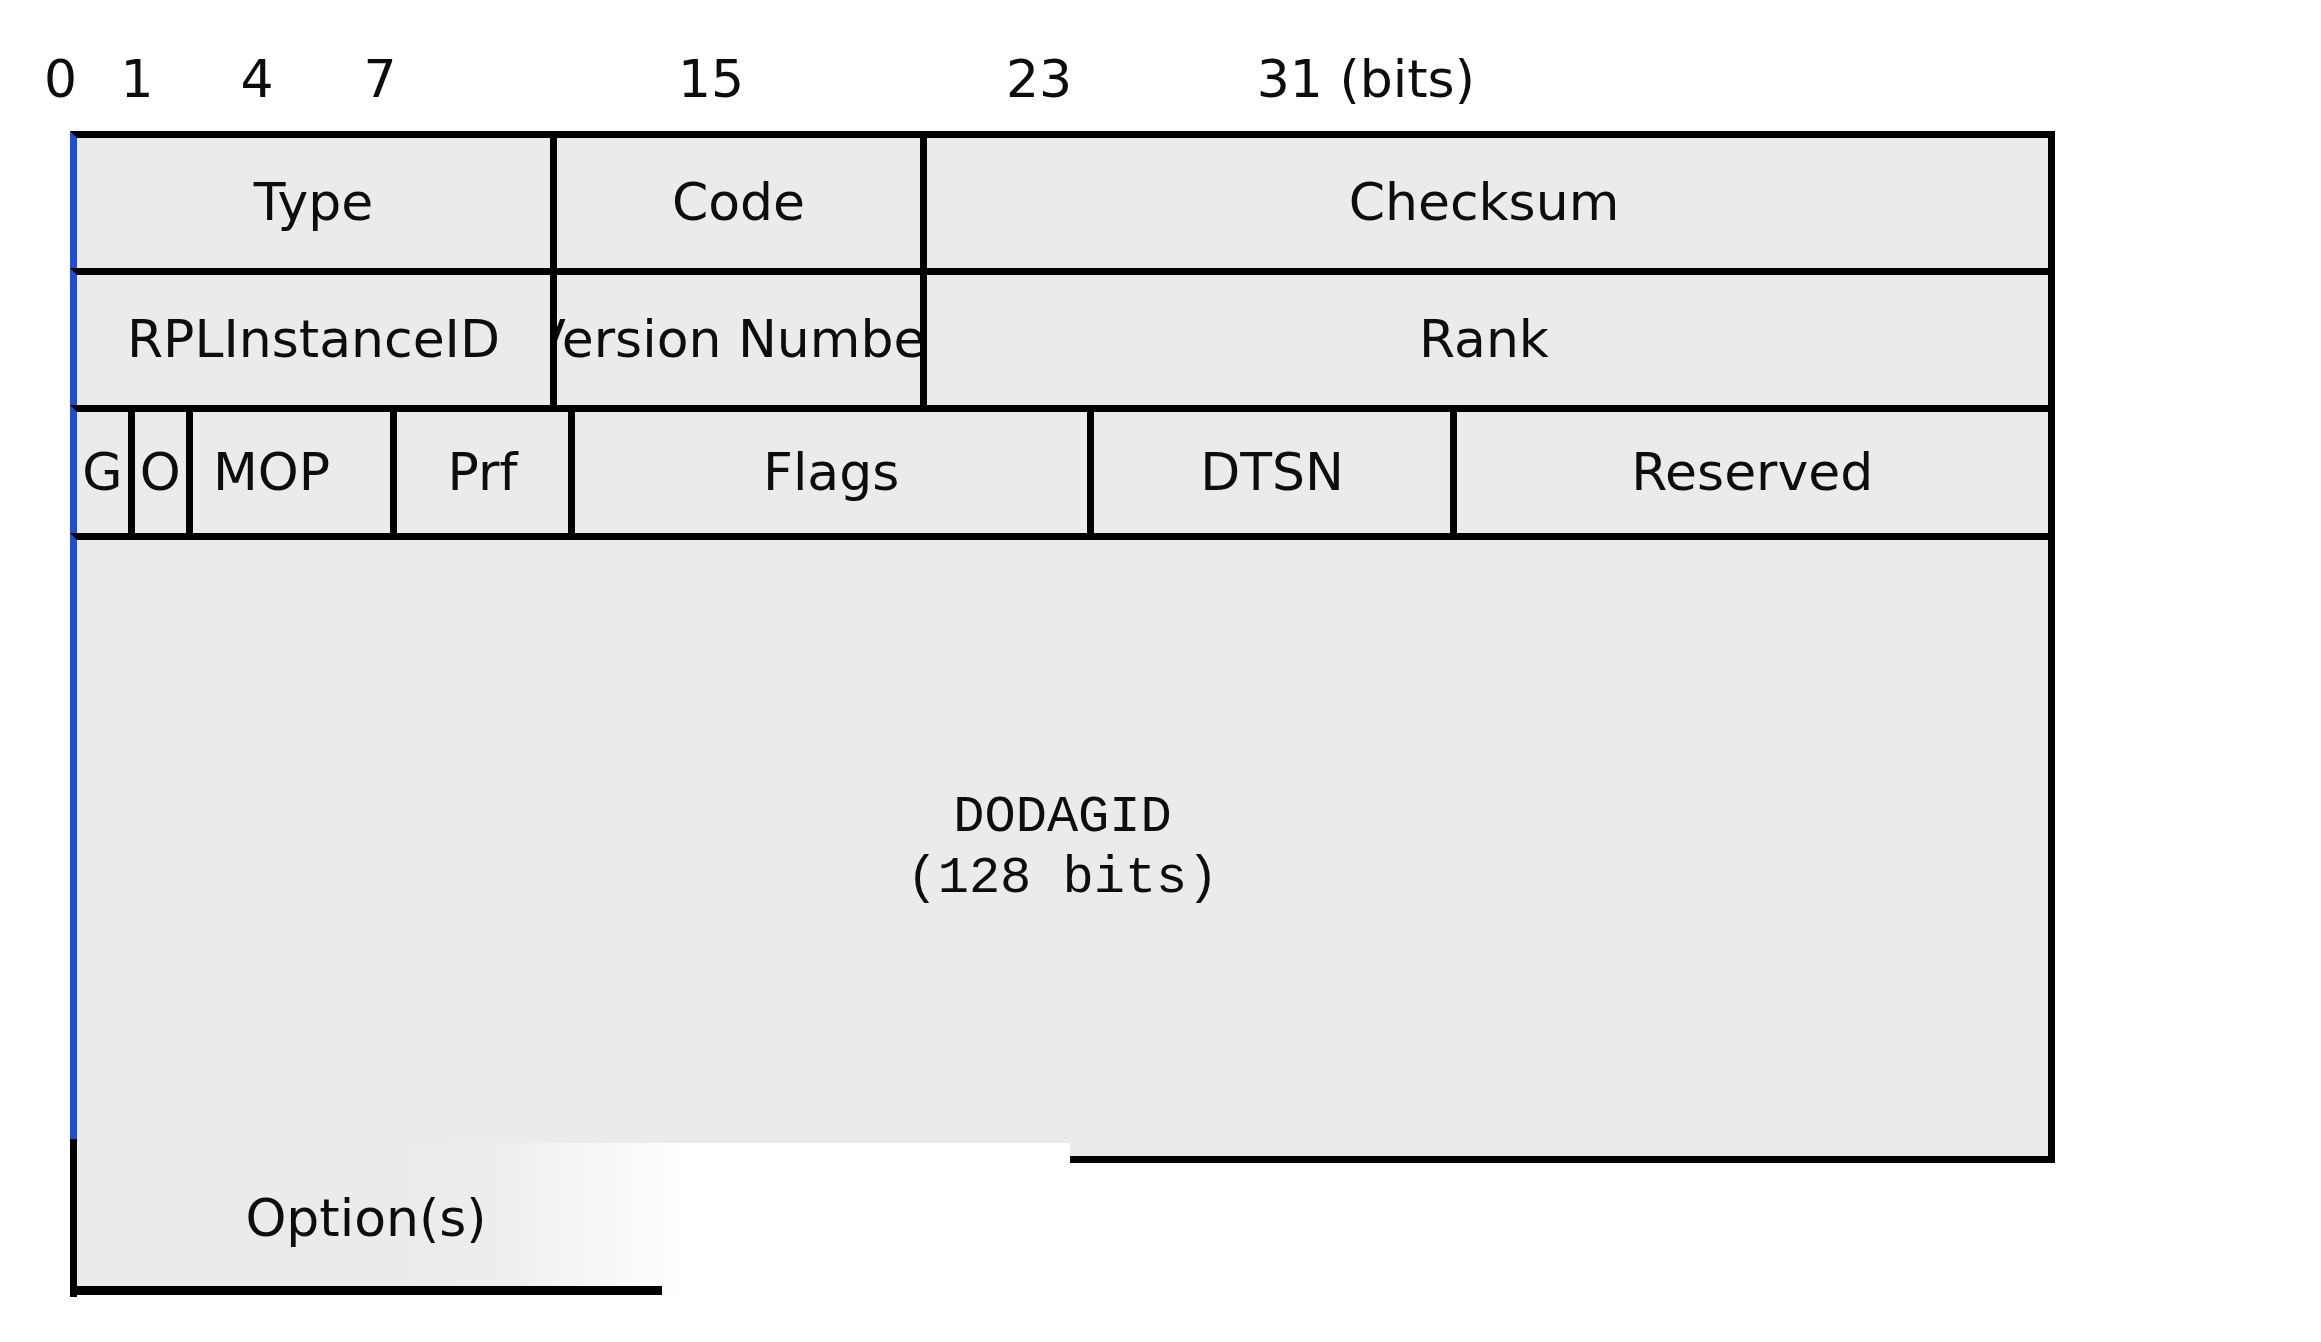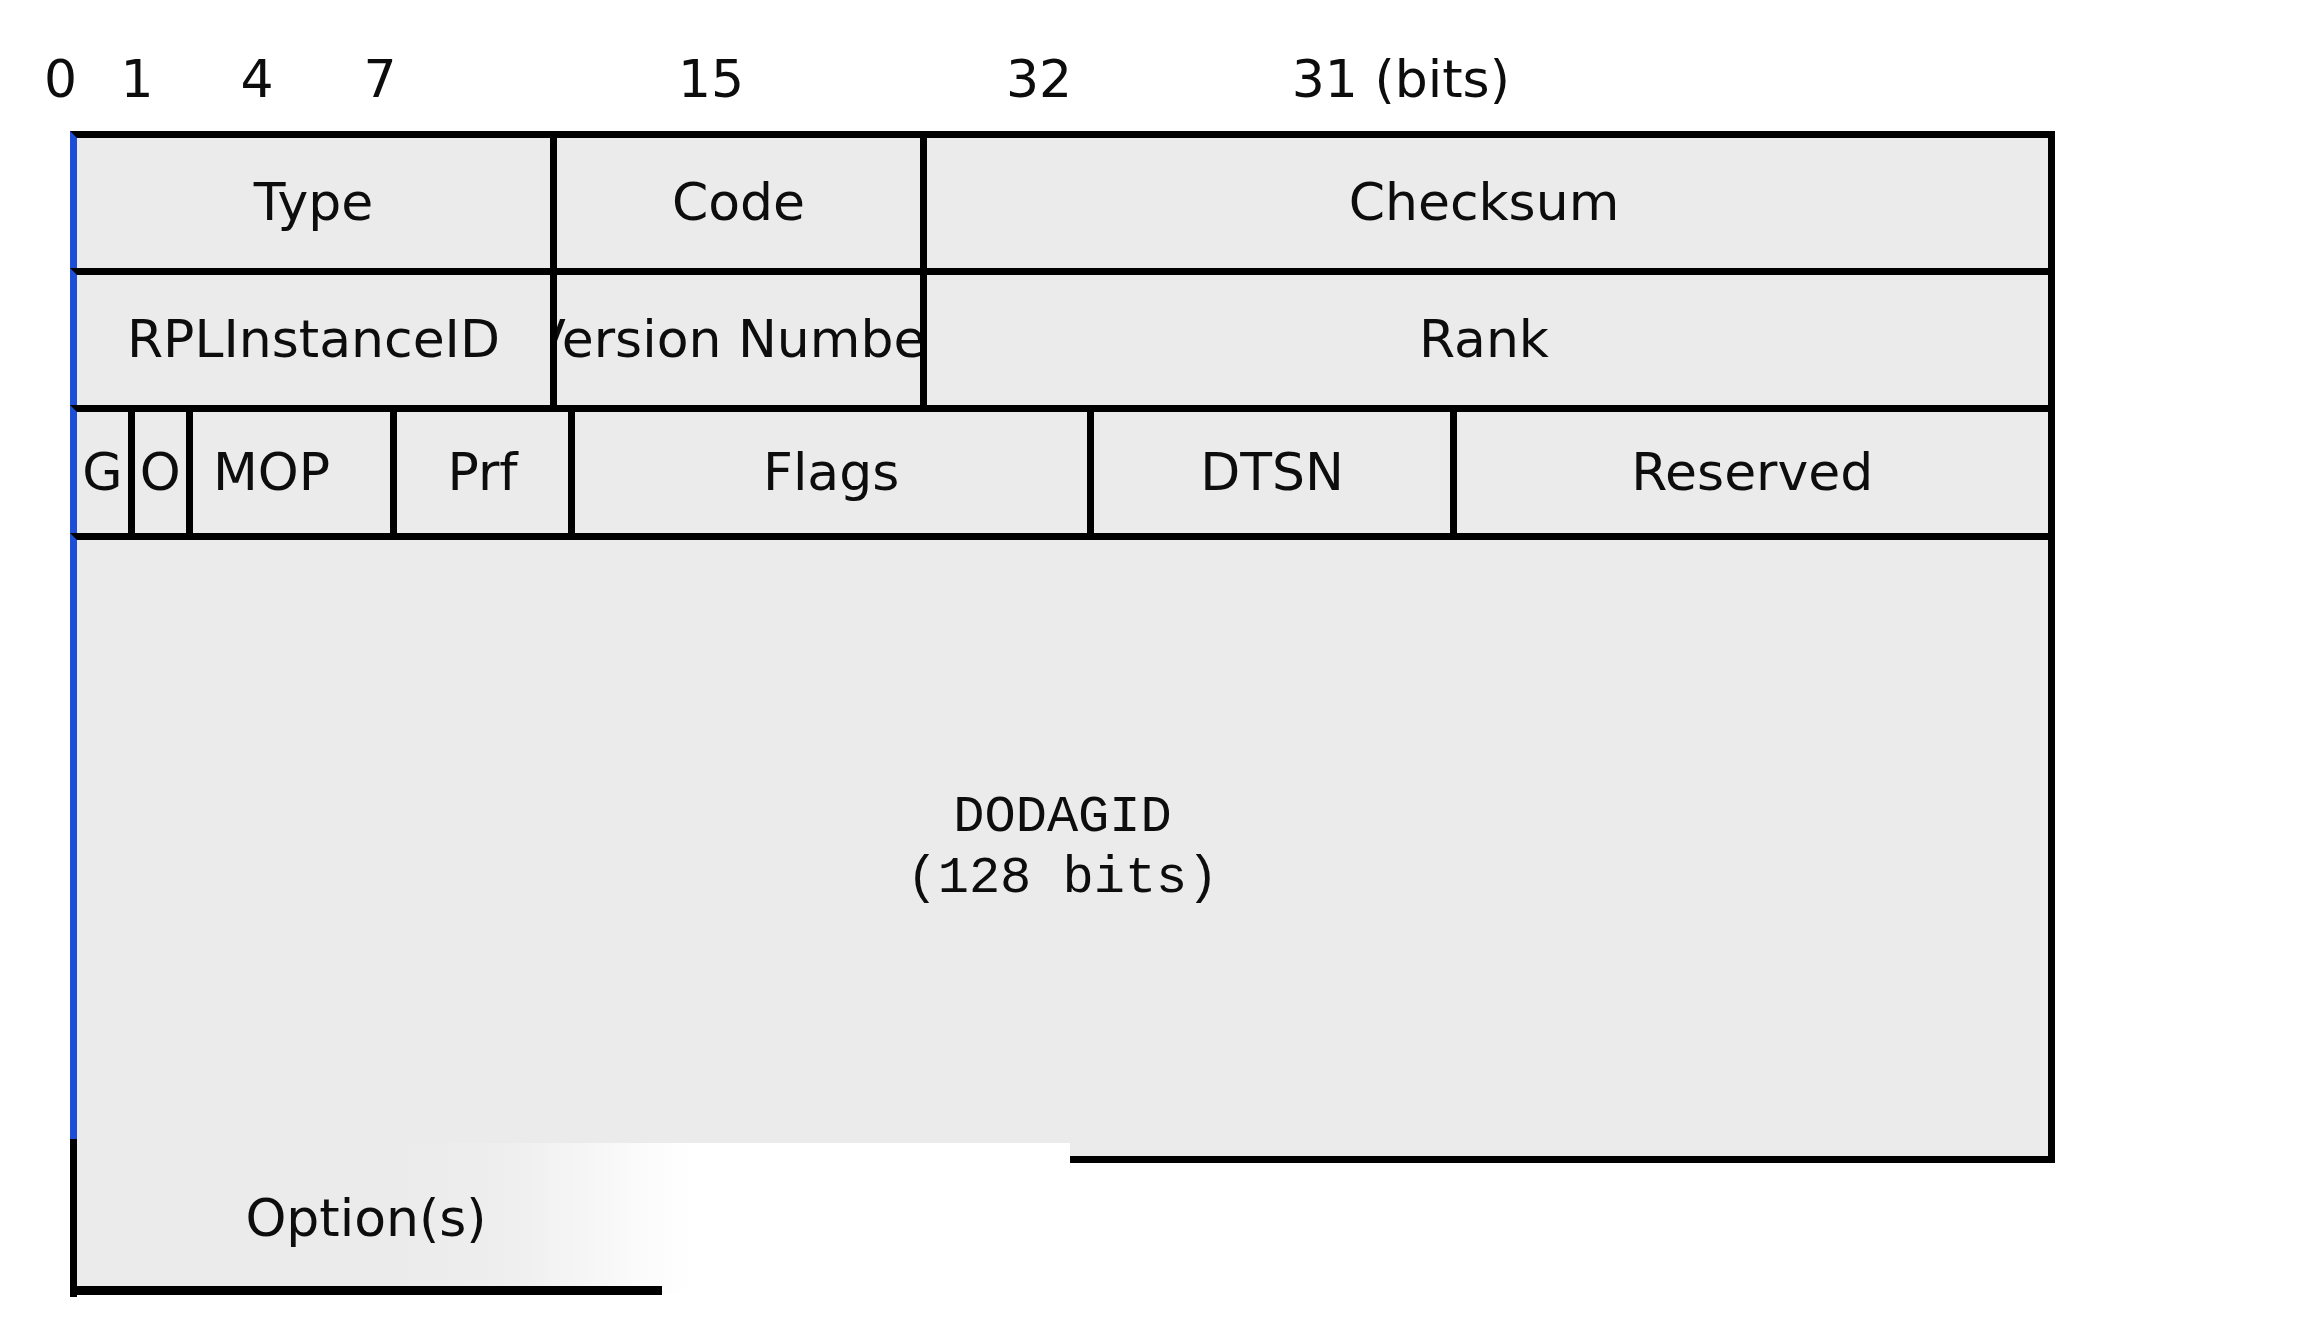--- a/index.html
+++ b/index.html
@@ -146,22 +146,22 @@
 <body>
 
 <div id="packet-diagram">
 
   <div class="bit-ruler">
     <span class="bit-tick anchor-left" style="left:44px;">0</span>
     <span class="bit-tick anchor-center" style="left:137px;">1</span>
     <span class="bit-tick anchor-center" style="left:257px;">4</span>
     <span class="bit-tick anchor-center" style="left:380px;">7</span>
     <span class="bit-tick anchor-center" style="left:711px;">15</span>
-    <span class="bit-tick anchor-center" style="left:1039px;">32</span>
-    <span class="bit-tick anchor-right" style="left:1510px;">31 (bits)</span>
+    <span class="bit-tick anchor-center" style="left:1039px;">23</span>
+    <span class="bit-tick anchor-right" style="left:1475px;">31 (bits)</span>
   </div>
 
   <div class="pkt-table">
 
     <div class="pkt-row">
       <div class="pkt-cell h-short" style="width:473px;">Type</div>
       <div class="pkt-cell h-short" style="width:370px;">Code</div>
       <div class="pkt-cell h-short" style="width:1121px;">Checksum</div>
     </div>
 

